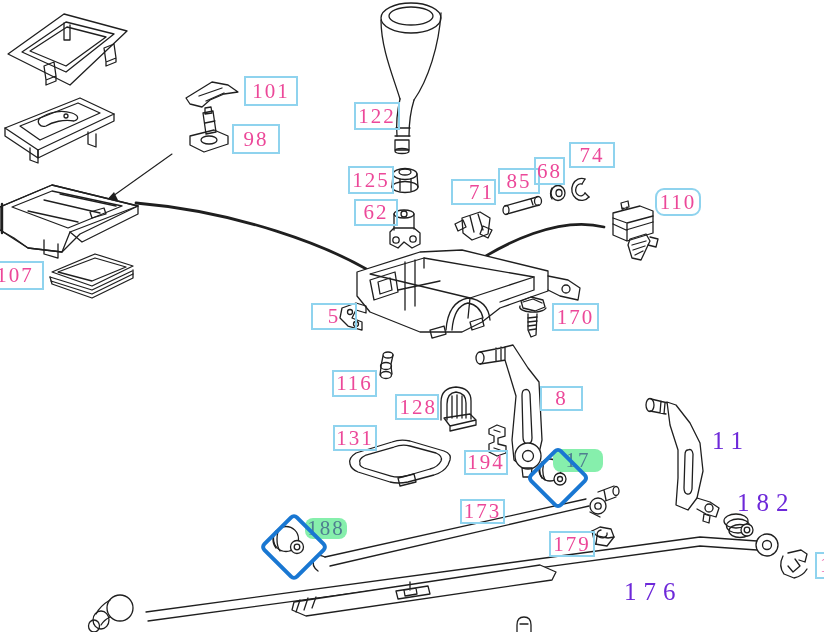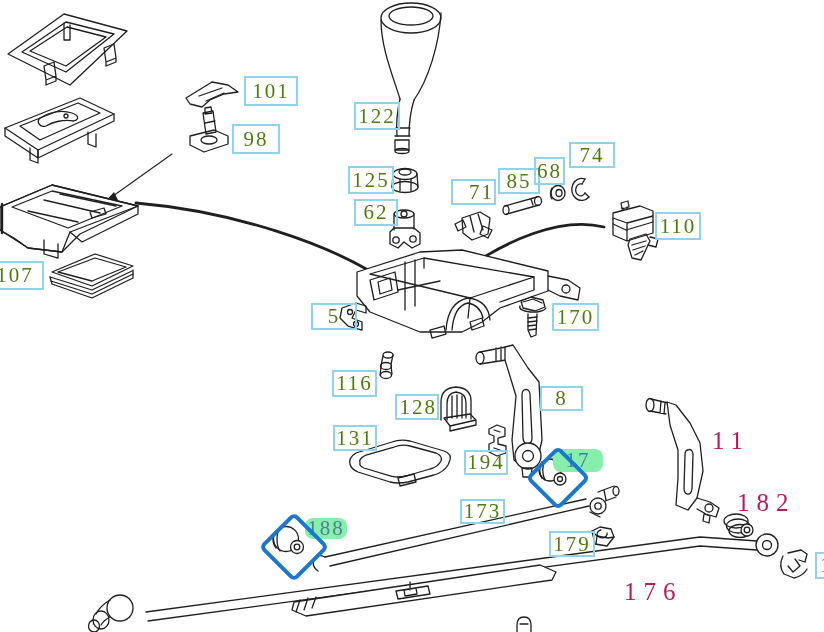--- a/index.html
+++ b/index.html
@@ -6,25 +6,25 @@
   #stage{position:relative;width:824px;height:632px;background:#fff;overflow:hidden;
          font-family:"Liberation Serif",serif;}
   svg{position:absolute;left:0;top:0;}
   svg path, svg circle, svg ellipse, svg line, svg polyline{
     stroke:#1f1f1f;fill:none;stroke-width:1.3;stroke-linecap:round;stroke-linejoin:round;}
   svg .wfill{fill:#ffffff;}
   svg .dark{fill:#1f1f1f;stroke:none;}
   svg .arr{stroke-width:2.8;}
   svg .thin{stroke-width:1.1;}
   #labels-layer{position:absolute;left:0;top:0;width:824px;height:632px;}
-  .lbl{position:absolute;text-align:center;font-size:21px;color:#4d7c0f;
+  .lbl{position:absolute;text-align:center;font-size:21px;color:#ec4899;
        letter-spacing:2px;white-space:nowrap;}
   .lbl.boxed{border:2px solid #8fd3ee;background:transparent;}
   .lbl.highlight{background:#86efac;color:#4f7e90;border-radius:8px;}
-  .lbl.gray{color:#be185d;font-size:25px;letter-spacing:7px;}
+  .lbl.gray{color:#6d28d9;font-size:25px;letter-spacing:7px;}
   .lbl.plain{color:#222;}
   .lbl.clipped-right{text-align:left;padding-left:3px;}
   .diamond{position:absolute;border-style:solid;transform:rotate(45deg);
            border-radius:6px;background:transparent;}
 </style>
 </head>
 <body>
 
 <div id="stage">
 
@@ -290,21 +290,21 @@
   <div id="labels-layer">
       <div class="lbl boxed" style="left: 244px; top: 76px; width: 50px; height: 26px; line-height: 26px;">101</div>
       <div class="lbl boxed" style="left: 232px; top: 124px; width: 44px; height: 26px; line-height: 26px;">98</div>
       <div class="lbl boxed" style="left: 354px; top: 102px; width: 42px; height: 24px; line-height: 24px;">122</div>
       <div class="lbl boxed" style="left: 348px; top: 166px; width: 42px; height: 24px; line-height: 24px;">125</div>
       <div class="lbl boxed" style="left: 354px; top: 199px; width: 40px; height: 23px; line-height: 23px;">62</div>
       <div class="lbl boxed" style="left: 451px; top: 179px; width: 41px; height: 22px; line-height: 22px; text-align: right;">71</div>
       <div class="lbl boxed" style="left: 498px; top: 168px; width: 38px; height: 22px; line-height: 22px;">85</div>
       <div class="lbl boxed" style="left: 534px; top: 157px; width: 27px; height: 24px; line-height: 24px;">68</div>
       <div class="lbl boxed" style="left: 569px; top: 142px; width: 42px; height: 22px; line-height: 22px;">74</div>
-      <div class="lbl boxed" style="left: 655px; top: 212px; width: 42px; height: 24px; line-height: 24px;">110</div>
+      <div class="lbl boxed" style="left: 655px; top: 188px; width: 42px; height: 24px; line-height: 24px; border-radius: 9px;">110</div>
       <div class="lbl boxed" style="left: -14px; top: 261px; width: 54px; height: 25px; line-height: 25px;">107</div>
       <div class="lbl boxed" style="left: 311px; top: 303px; width: 42px; height: 23px; line-height: 23px;">5</div>
       <div class="lbl boxed" style="left: 552px; top: 303px; width: 43px; height: 24px; line-height: 24px;">170</div>
       <div class="lbl boxed" style="left: 332px; top: 354px; width: 41px; height: 23px; line-height: 23px; margin-top: 16px;">116</div>
       <div class="lbl boxed" style="left: 395px; top: 394px; width: 40px; height: 22px; line-height: 22px; text-align: right;">128</div>
       <div class="lbl boxed" style="left: 540px; top: 386px; width: 39px; height: 21px; line-height: 21px;">8</div>
       <div class="lbl boxed" style="left: 333px; top: 425px; width: 40px; height: 22px; line-height: 22px;">131</div>
       <div class="lbl boxed" style="left: 464px; top: 450px; width: 40px; height: 21px; line-height: 21px;">194</div>
       <div class="lbl boxed" style="left: 460px; top: 499px; width: 41px; height: 21px; line-height: 21px;">173</div>
       <div class="lbl boxed" style="left: 549px; top: 531px; width: 42px; height: 22px; line-height: 22px;">179</div>

